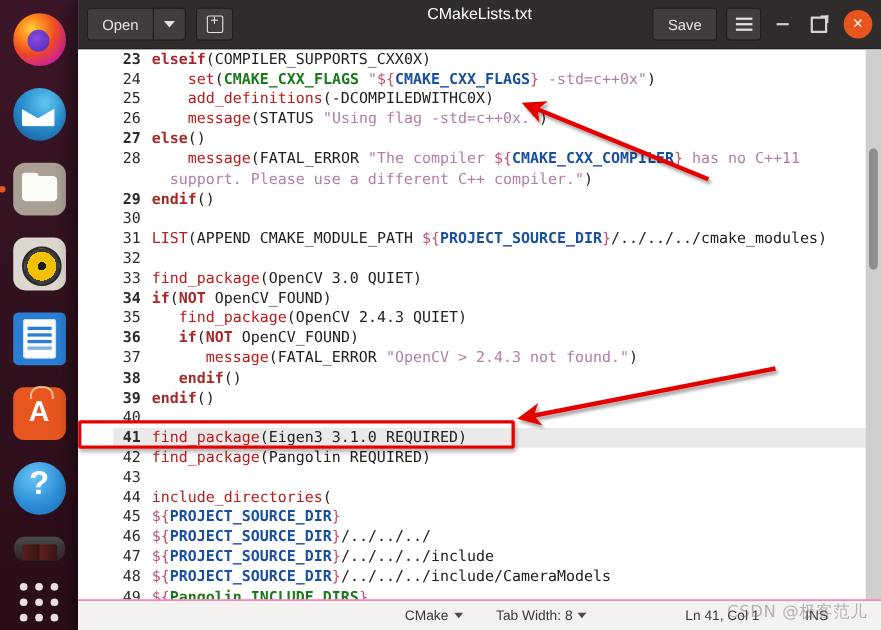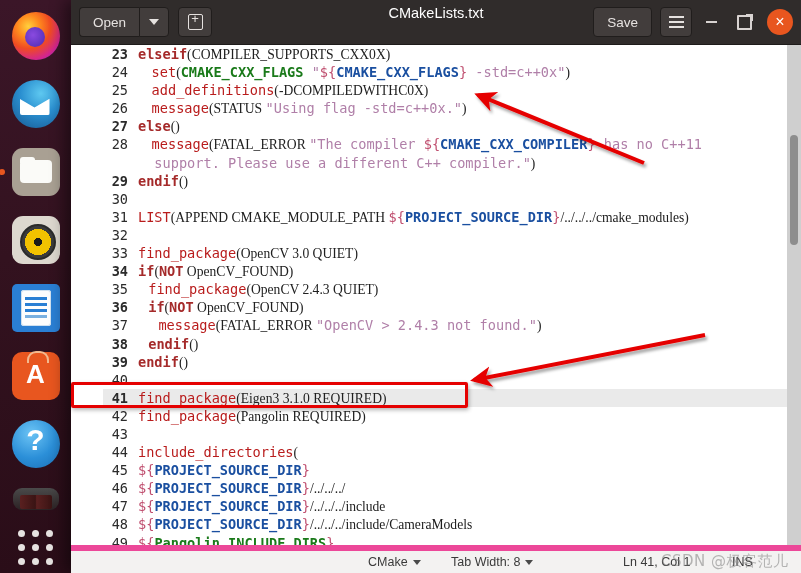--- a/index.html
+++ b/index.html
@@ -227,21 +227,21 @@
   .cur .gut { font-weight: bold; }
   .cont .gut { color: transparent; }
 
   
   .k   { color:#a52a2a; font-weight:bold;margin-top:13px; }      
   .fn  { color:#b91c1c; }                        
   .var { color:#1a7a1a; font-weight:bold; }      
   .vr  { color:#1a4fa0; font-weight:bold; }      
   .dl  { color:#c05070; }                        
   .st  { color:#b07fa8; }                        
-  .pl  { color:#202020;font-family:Liberation Serif, serif; }                        
+  .pl  { color:#202020; }                        
 
   
   .vscroll {
     position: absolute; right: 0; top: 0; width: 14px; bottom: 0;
     background: #cfcfcf;
   }
   .vthumb {
     position:absolute; right:3px; width:8px; border-radius:4px;
     background:#8d8d8d; top: 90px; height: 110px;
   }
@@ -253,21 +253,21 @@
     position:absolute;
     border: 3px solid #e50000;
     border-radius: 2px;
     box-shadow: 1px 2px 4px rgba(0,0,0,.30);
   }
 
   
   .statusbar {
     flex: 0 0 28px; height: 28px;
     background: #f3f2f1;
-    border-top: 6px solid #ec4899;
+    border-top: 1px solid #ec4899;
     display: flex; align-items: center;
     font-family: "Liberation Sans", sans-serif;
     font-size: 12.5px; color: #3a3a3a;
     position: relative;
   }
   .sb-item { display:flex; align-items:center; gap:5px; cursor:pointer; }
   .sb-caret { width:0;height:0;border-left:4px solid transparent;
     border-right:4px solid transparent;border-top:5px solid #4a4a4a; }
   .sb-lang  { position:absolute; left: 297px; }
   .sb-tab   { position:absolute; left: 380px; }

